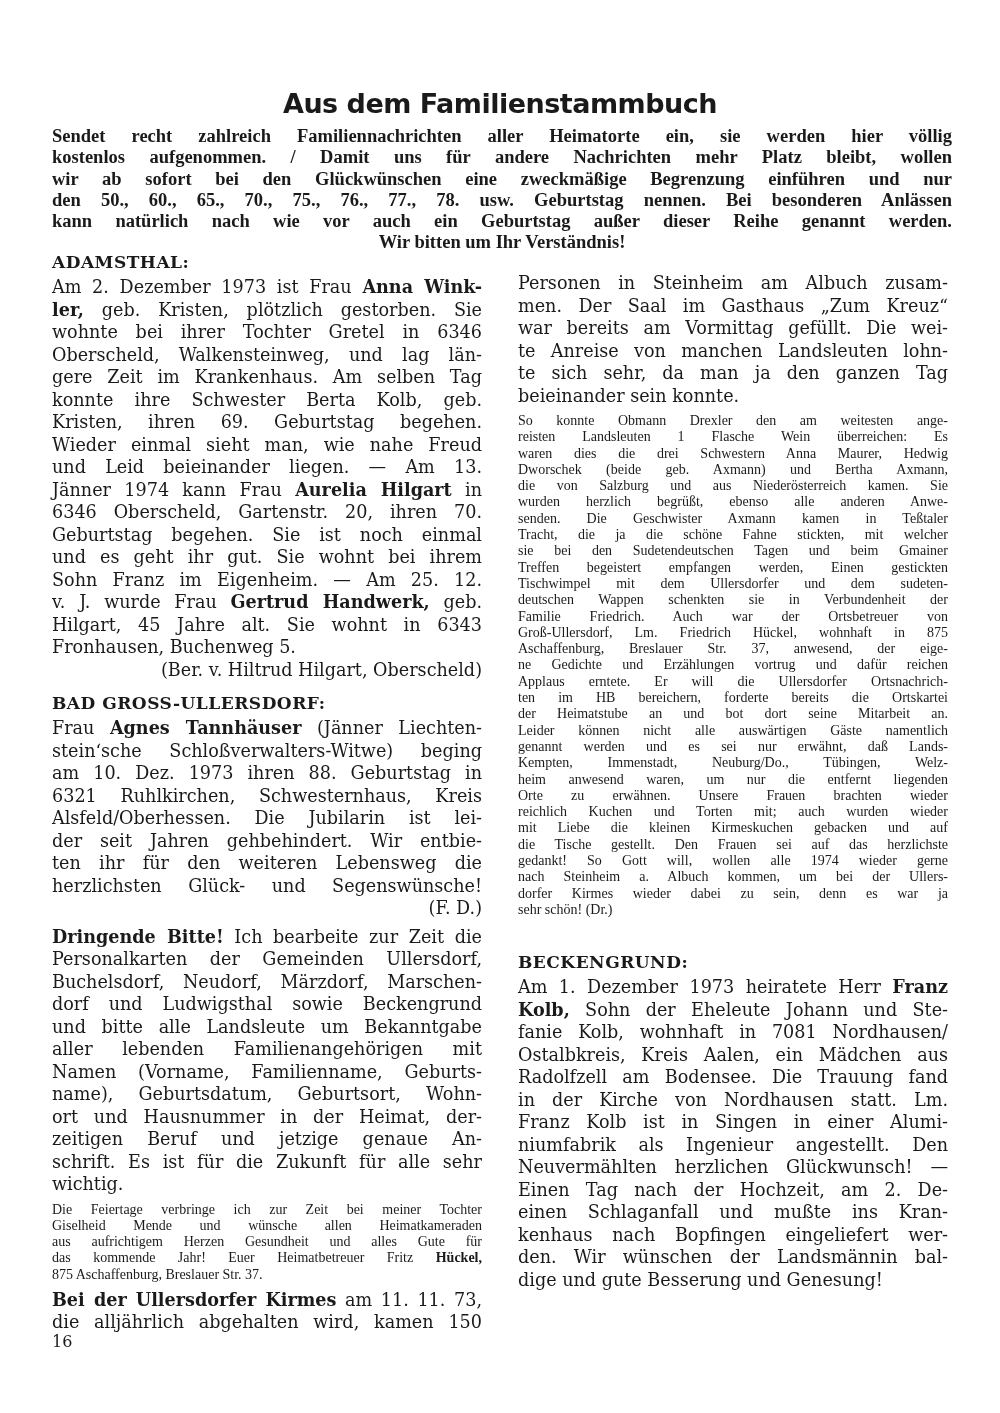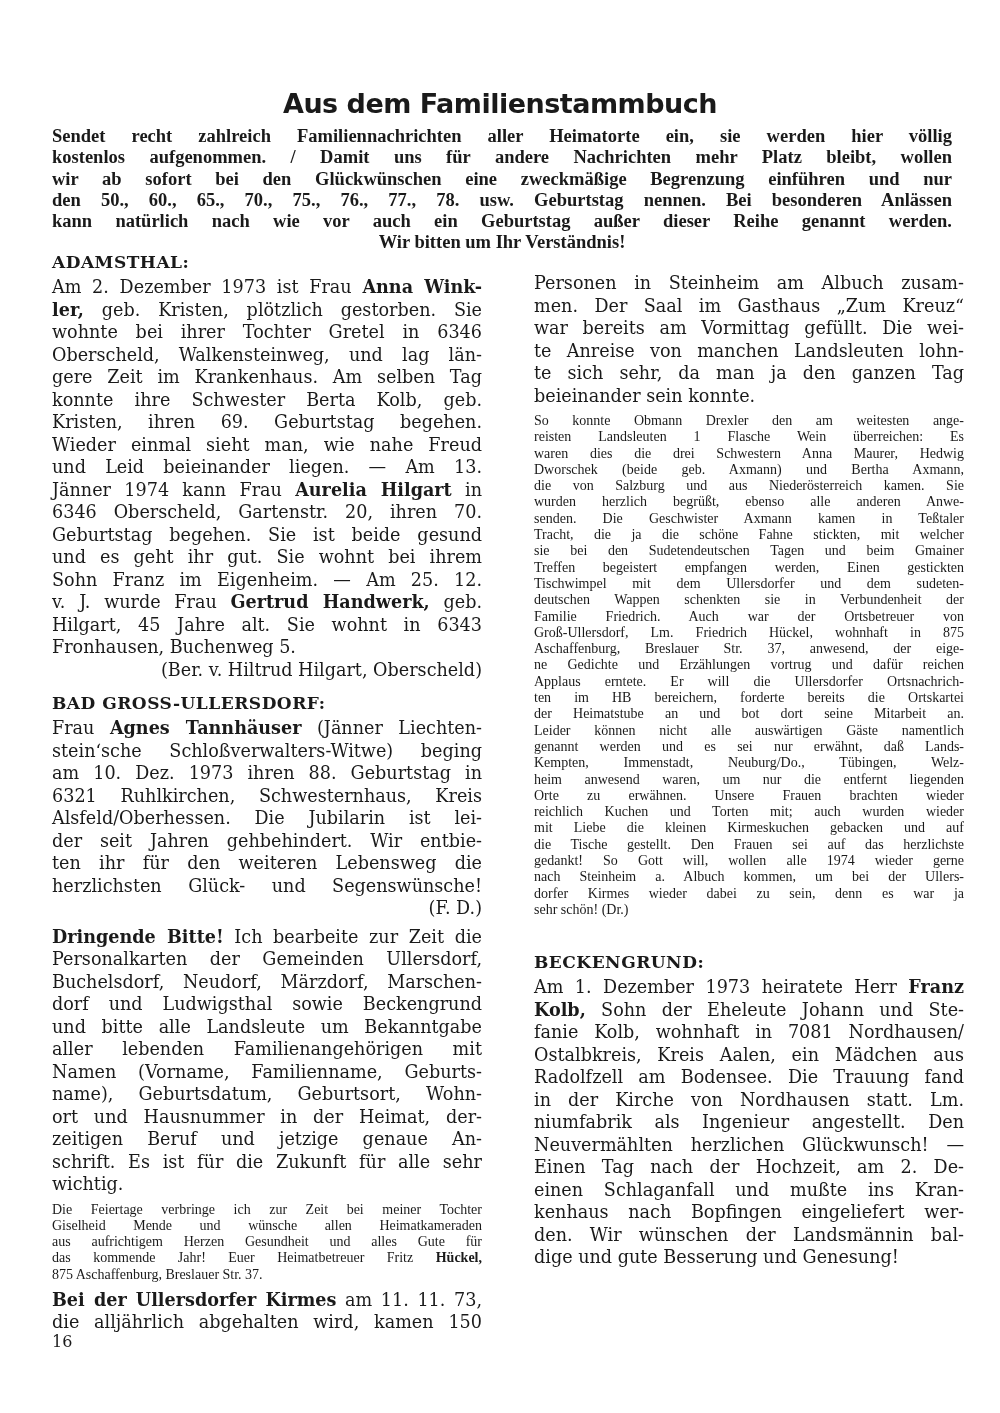--- a/index.html
+++ b/index.html
@@ -6,21 +6,21 @@
   body { width: 1000px; height: 1413px; position: relative; overflow: hidden; color: #1a1a1a; }
   .page { position: absolute; left: 0; top: 0; width: 1000px; height: 1345px; }
   .title { position: absolute; left: 0; width: 1000px; top: 88px; text-align: center;
     font-family: "DejaVu Sans", sans-serif; font-weight: bold; font-size: 27px; letter-spacing: -0.5px; }
   .intro { position: absolute; left: 52px; width: 900px; top: 126px;
     font-family: "Liberation Serif", serif; font-weight: bold; font-size: 18.5px; line-height: 21.3px; }
   .intro .ln { display: block; text-align: justify; text-align-last: justify; white-space: nowrap; }
   .intro .ln.c { text-align: center; text-align-last: center; }
   .col { position: absolute; width: 430px; }
   .col-left { left: 52px; top: 252px; }
-  .col-right { left: 518px; top: 272px; margin-left: 16px; }
+  .col-right { left: 518px; top: 272px; }
   .big { font-family: "DejaVu Serif", serif; font-size: 17.6px; line-height: 22.5px; }
   .big .ln, .small .ln { display: block; text-align: justify; text-align-last: justify; white-space: nowrap; }
   .big .ln.last, .small .ln.last { text-align-last: left; }
   .big .ln.right { text-align: right; text-align-last: right; }
   .small { font-family: "Liberation Serif", serif; font-size: 14px; line-height: 16.3px; }
   .head { font-family: "DejaVu Serif", serif; font-weight: bold; font-size: 17px; letter-spacing: 0.5px; margin-bottom: 4px; }
   b { font-weight: bold; }
   .gap-s { height: 6px; }
   .gap-m { height: 12px; }
   .pagenum { position: absolute; left: 52px; top: 1332px; font-family: "DejaVu Serif", serif; font-size: 16px; }
@@ -47,21 +47,21 @@
         <span class="ln"><span></span><b>ler,</b><span> geb. Kristen, plötzlich gestorben. Sie</span></span>
         <span class="ln"><span>wohnte bei ihrer Tochter Gretel in 6346</span><b></b><span></span></span>
         <span class="ln"><span>Oberscheld, Walkensteinweg, und lag län-</span><b></b><span></span></span>
         <span class="ln"><span>gere Zeit im Krankenhaus. Am selben Tag</span><b></b><span></span></span>
         <span class="ln"><span>konnte ihre Schwester Berta Kolb, geb.</span><b></b><span></span></span>
         <span class="ln"><span>Kristen, ihren 69. Geburtstag begehen.</span><b></b><span></span></span>
         <span class="ln"><span>Wieder einmal sieht man, wie nahe Freud</span><b></b><span></span></span>
         <span class="ln"><span>und Leid beieinander liegen. — Am 13.</span><b></b><span></span></span>
         <span class="ln"><span>Jänner 1974 kann Frau </span><b>Aurelia Hilgart</b><span> in</span></span>
         <span class="ln"><span>6346 Oberscheld, Gartenstr. 20, ihren 70.</span><b></b><span></span></span>
-        <span class="ln"><span>Geburtstag begehen. Sie ist beide gesund</span><b></b><span></span></span>
+        <span class="ln"><span>Geburtstag begehen. Sie ist noch einmal</span><b></b><span></span></span>
         <span class="ln"><span>und es geht ihr gut. Sie wohnt bei ihrem</span><b></b><span></span></span>
         <span class="ln"><span>Sohn Franz im Eigenheim. — Am 25. 12.</span><b></b><span></span></span>
         <span class="ln"><span>v. J. wurde Frau </span><b>Gertrud Handwerk,</b><span> geb.</span></span>
         <span class="ln"><span>Hilgart, 45 Jahre alt. Sie wohnt in 6343</span><b></b><span></span></span>
         <span class="ln last"><span>Fronhausen, Buchenweg 5.</span><b></b><span></span></span>
       </div>
     <div class="big">
         <span class="ln right">(Ber. v. Hiltrud Hilgart, Oberscheld)</span>
       </div>
     <div class="gap-m"></div>
@@ -154,20 +154,21 @@
       </div>
     <div style="height:34px"></div>
     <div class="head">BECKENGRUND:</div>
     <div class="big">
         <span class="ln"><span>Am 1. Dezember 1973 heiratete Herr </span><b>Franz</b><span></span></span>
         <span class="ln"><span></span><b>Kolb,</b><span> Sohn der Eheleute Johann und Ste-</span></span>
         <span class="ln"><span>fanie Kolb, wohnhaft in 7081 Nordhausen/</span><b></b><span></span></span>
         <span class="ln"><span>Ostalbkreis, Kreis Aalen, ein Mädchen aus</span><b></b><span></span></span>
         <span class="ln"><span>Radolfzell am Bodensee. Die Trauung fand</span><b></b><span></span></span>
         <span class="ln"><span>in der Kirche von Nordhausen statt. Lm.</span><b></b><span></span></span>
+        <span class="ln"><span>Franz Kolb ist in Singen in einer Alumi-</span><b></b><span></span></span>
         <span class="ln"><span>niumfabrik als Ingenieur angestellt. Den</span><b></b><span></span></span>
         <span class="ln"><span>Neuvermählten herzlichen Glückwunsch! —</span><b></b><span></span></span>
         <span class="ln"><span>Einen Tag nach der Hochzeit, am 2. De-</span><b></b><span></span></span>
         <span class="ln"><span>einen Schlaganfall und mußte ins Kran-</span><b></b><span></span></span>
         <span class="ln"><span>kenhaus nach Bopfingen eingeliefert wer-</span><b></b><span></span></span>
         <span class="ln"><span>den. Wir wünschen der Landsmännin bal-</span><b></b><span></span></span>
         <span class="ln last"><span>dige und gute Besserung und Genesung!</span><b></b><span></span></span>
       </div>
   </div>
 

